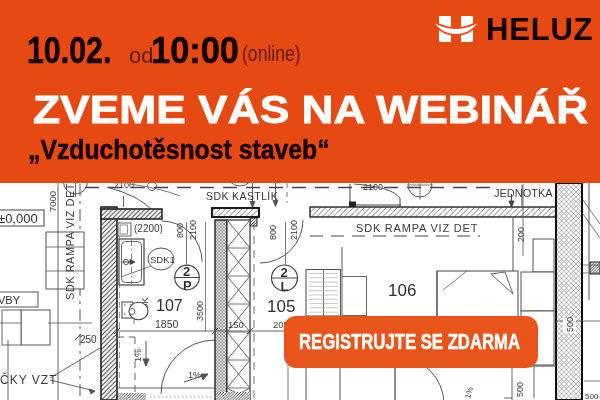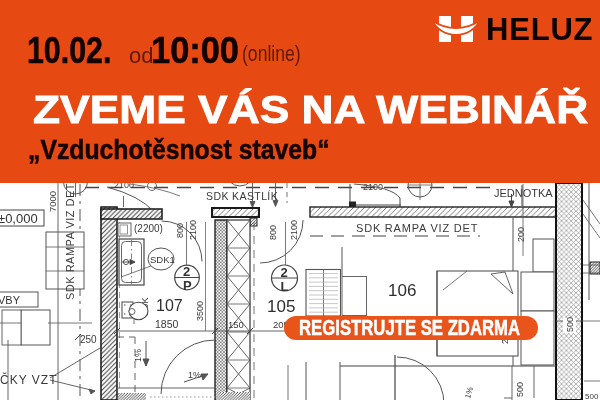--- a/index.html
+++ b/index.html
@@ -276,17 +276,17 @@
 <div class="abs" style="left:28px;top:136px;font-size:28px;line-height:1;font-weight:bold;color:#140302;-webkit-text-stroke:0.5px #140302;transform:scaleX(0.885);transform-origin:0 0;white-space:nowrap;">„Vzduchotěsnost staveb“</div>
 
 <svg class="abs" style="left:430px;top:14px" width="52" height="30" viewBox="0 0 52 30">
   <rect x="9" y="2" width="12" height="26" fill="#fff"></rect>
   <rect x="31" y="2" width="12" height="26" fill="#fff"></rect>
   <path d="M2,6.5 C10,11.8 18,14.2 26,14.2 C34,14.2 42,11.8 50,6.5 C44,16.8 35,20.8 26,20.8 C17,20.8 8,16.8 2,6.5 Z" fill="#fff" stroke="#e74912" stroke-width="1.6"></path>
 </svg>
 
 <div class="abs" style="left:486px;top:14px;font-size:31px;line-height:1;font-weight:bold;color:#0d0200;letter-spacing:0.8px;text-align:right;">HELUZ</div>
 
-<div class="abs" style="left:284px;top:316px;width:254px;height:24px;background:#e8541a;border-radius:12px;text-align:center;">
+<div class="abs" style="left:284px;top:316px;width:254px;height:52px;background:#e8541a;border-radius:12px;text-align:center;">
   <span style="position:absolute;left:15px;top:50%;font-size:22px;font-weight:bold;color:#fff;-webkit-text-stroke:0.5px #fff;white-space:nowrap;transform:translateY(-50%) scaleX(0.76);transform-origin:0 50%;">REGISTRUJTE SE ZDARMA</span>
 </div>
 
 </div>
 
 </body></html>

